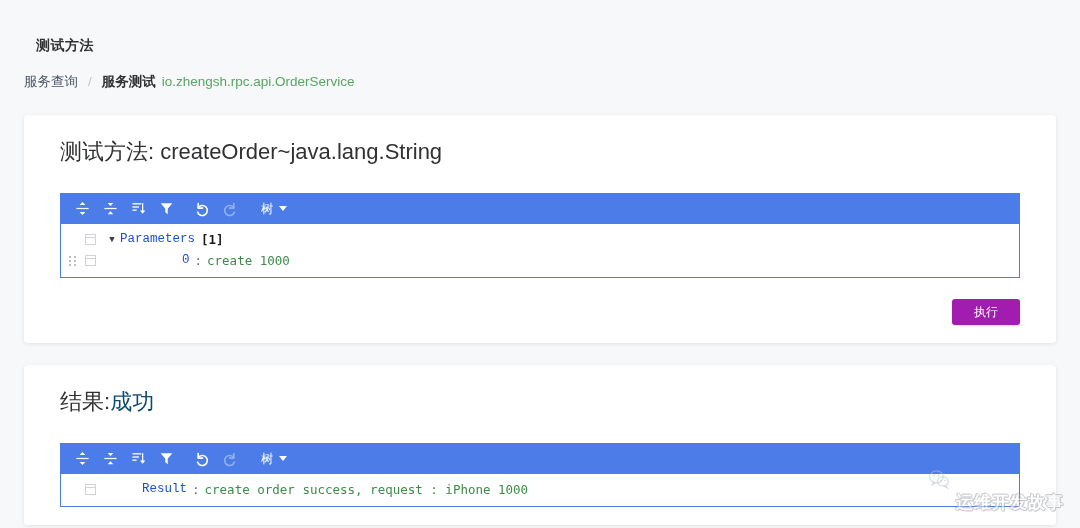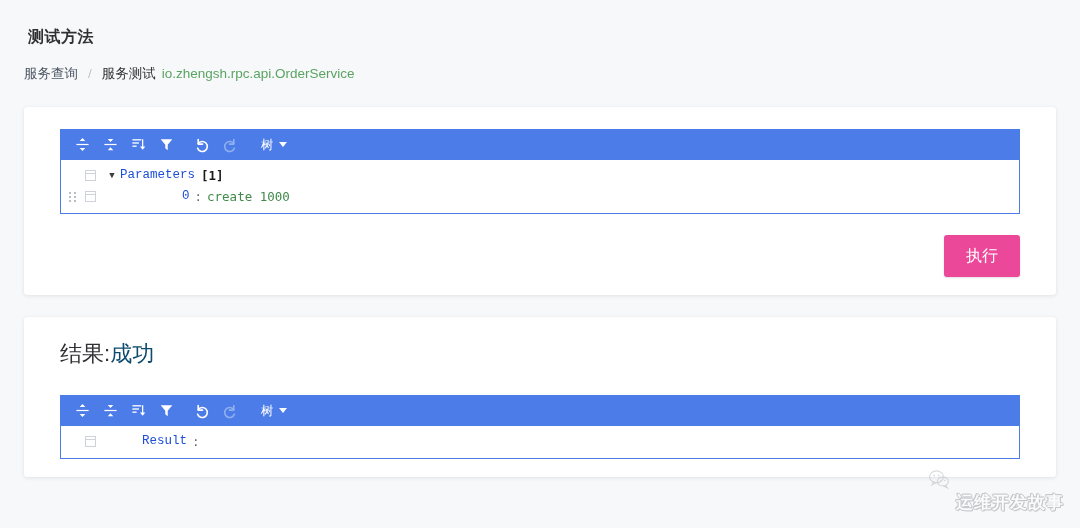--- a/index.html
+++ b/index.html
@@ -14,47 +14,47 @@
     color: #303133;
     overflow: hidden;
     position: relative;
   }
 
   
   .page-head {
     padding: 18px 24px 0 24px;
   }
   .page-title {
-    font-size: 16px;
+    font-size: 14px;
     font-weight: bold;
     color: #303133;
     letter-spacing: .5px;
     line-height: 30px;
-    margin: 4px;
+    margin: 12px;
   }
   .breadcrumb {
     margin-top: 12px;
     font-size: 13.5px;
     line-height: 20px;
     display: flex;
     align-items: center;
     white-space: nowrap;
   }
   .bc-link {
     color: #4b5563;
     font-weight: normal;
   }
   .bc-sep {
     color: #c0c4cc;
     margin: 0 10px;
     font-weight: normal;
   }
   .bc-current {
     color: #303133;
-    font-weight: normal;
+    font-weight: bold;
   }
   .bc-service {
     color: #5aa463;
     font-weight: normal;
     margin-left: 6px;
   }
 
   
   .card {
     background: #ffffff;
@@ -196,26 +196,26 @@
     color: #3f8a4a;
   }
 
   
   .exec-bar {
     display: flex;
     justify-content: flex-end;
     margin: 21px 14px 0 14px;
   }
   .exec-btn {
-    background: #ec4899;
+    background: #a21caf;
     color: #ffffff;
-    font-size: 16px;
+    font-size: 12px;
     border: none;
     border-radius: 3px;
-    padding: 13px 22px;
+    padding: 5px 22px;
     line-height: 16px;
     cursor: pointer;
     font-family: "Liberation Sans", sans-serif;
     box-shadow: 0 1px 2px rgba(0,0,0,.12);
   }
 
   
   .watermark {
     position: absolute;
     right: 16px;
@@ -250,20 +250,21 @@
   <div class="breadcrumb">
     <span class="bc-link">服务查询</span>
     <span class="bc-sep">/</span>
     <span class="bc-current">服务测试</span>
     <span class="bc-service">io.zhengsh.rpc.api.OrderService</span>
   </div>
 </div>
 
 <div class="card" id="test-card">
 
+  <div class="card-title">测试方法: createOrder~java.lang.String</div>
 
   <div class="json-editor">
 
     <div class="json-toolbar">
       <div class="tb-btn">
         <span>
           <svg width="15" height="15" viewBox="0 0 16 16">
             <path d="M8 1 L5 4.2 H11 Z" fill="#ffffff"></path>
             <path d="M1.5 8 H14.5" stroke="#ffffff" stroke-width="1.3"></path>
             <path d="M8 15 L5 11.8 H11 Z" fill="#ffffff"></path>
@@ -444,20 +445,21 @@
               <i></i>
               <i></i>
               <i></i>
             </div>
         </div>
         <div class="field-box"></div>
         <div class="expander empty">▸</div>
         <span class="row-indent" style="width:22px"></span>
         <span class="key">Result</span>
         <span class="colon">:</span>
+        <span class="val-string">create order success, request : iPhone 1000</span>
       </div>
     </div>
   </div>
 </div>
 
 <div class="watermark">
   <span class="wm-logo">
     <svg width="22" height="22" viewBox="0 0 24 24">
       <ellipse cx="9.3" cy="9.6" rx="7.6" ry="6.4" fill="none" stroke="#b9bec6" stroke-width="1.3"></ellipse>
       <path d="M6.2 15 L4.4 18.4 L8.2 16.3 Z" fill="none" stroke="#b9bec6" stroke-width="1.3"></path>

